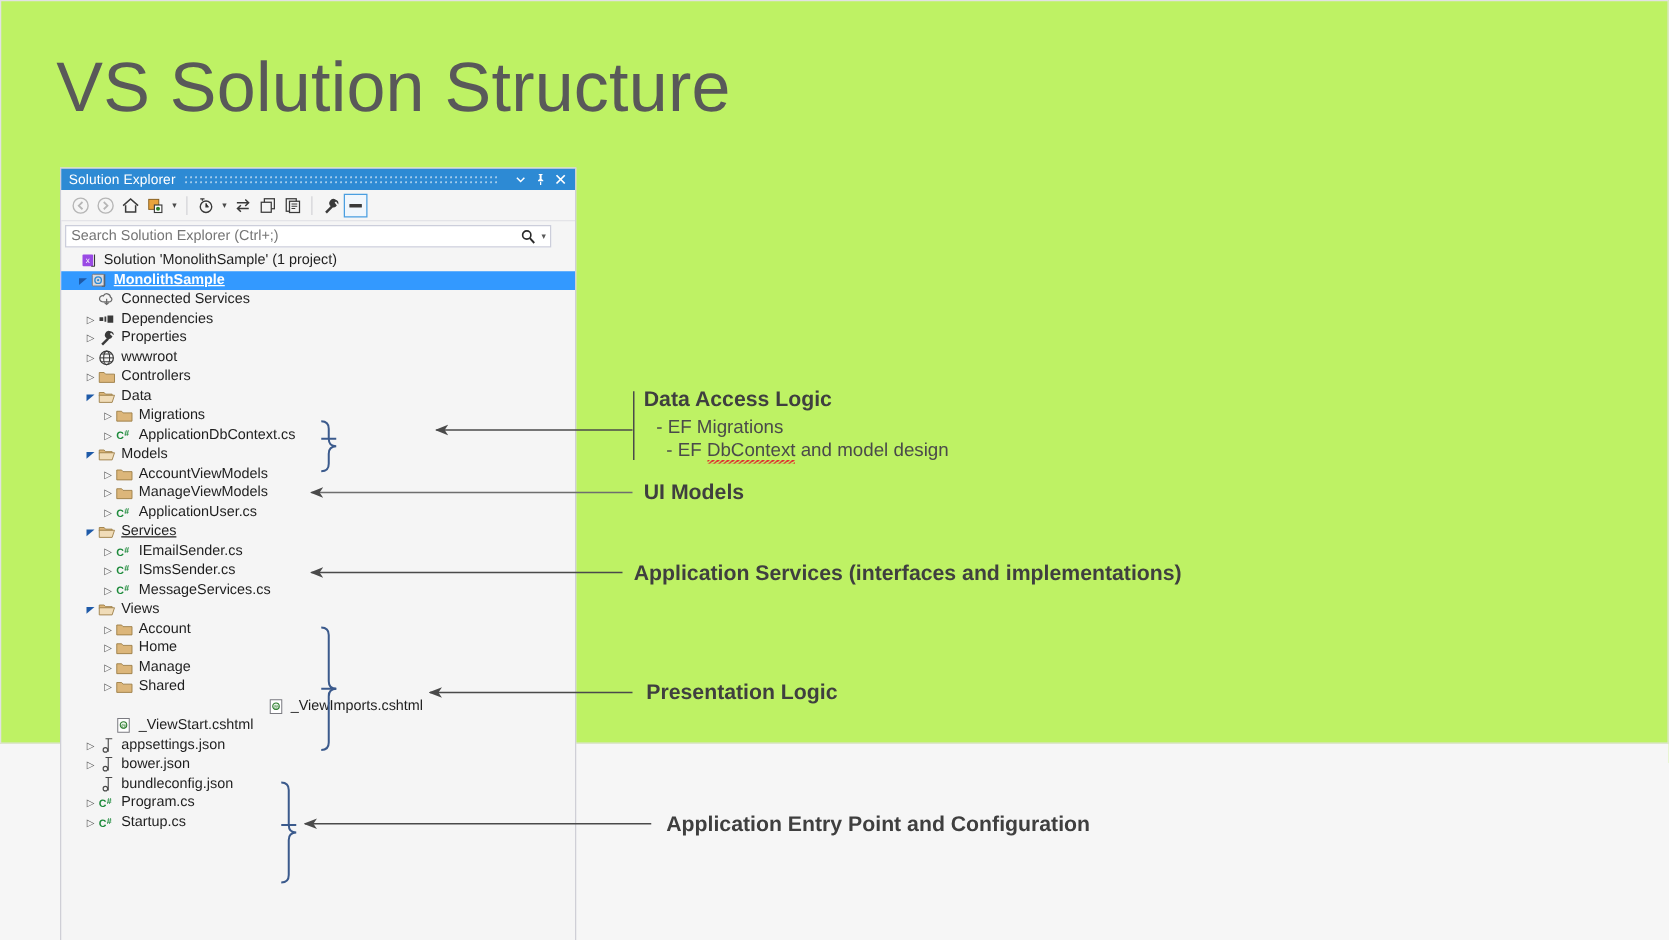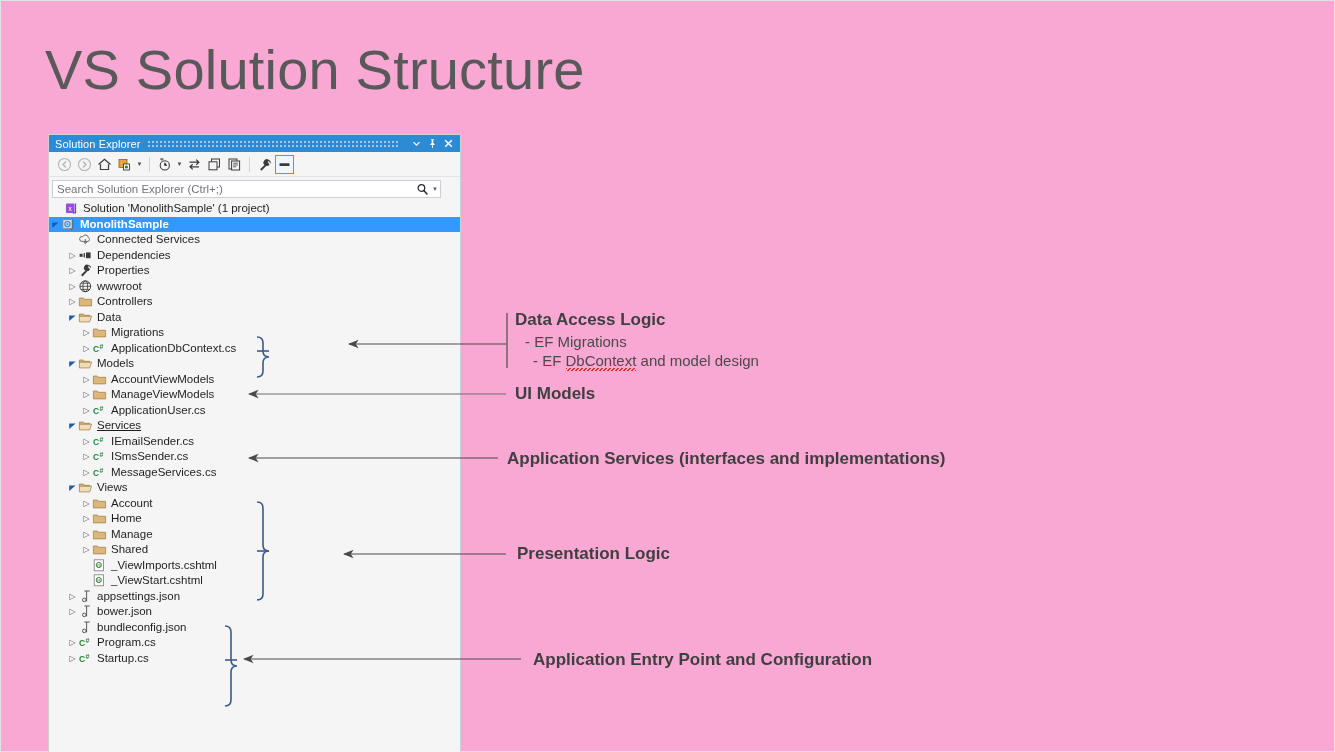--- a/index.html
+++ b/index.html
@@ -5,22 +5,22 @@
   html,body{margin:0;padding:0;}
   body{
     width:1335px;height:752px;
     background:#f6f6f6;
     font-family:"Liberation Sans", sans-serif;
     overflow:hidden;
     position:relative;
   }
   
   #slide{
-    position:absolute;left:0;top:0;width:1335px;height:752px;
-    background:#f9a8d4;
+    position:absolute;left:0;top:0;width:1335px;height:595px;
+    background:#bef264;
     box-sizing:border-box;
     border:1px solid #e2e2e2;
   }
 
   
   #page-title{
     position:absolute;left:44px;top:38px;
     font-size:56px;line-height:62px;
     font-weight:300;
     letter-spacing:0.2px;
@@ -270,21 +270,21 @@
           <span class="exp"></span>
           <span class="ico">
             <svg width="15" height="15" viewBox="0 0 15 15">
               <rect x="2" y="2.5" width="8.5" height="9.5" rx="0.8" fill="#8a2be2" opacity="0.85"></rect>
               <text x="6.2" y="9.8" font-size="6.5" fill="#fff" text-anchor="middle" font-family="Liberation Sans">x</text>
               <path d="M11.6 2.5 v9.5 M9 12 h2.8" stroke="#3a3a3a" stroke-width="0.9" fill="none"></path>
             </svg>
           </span>
           <span class="lbl">Solution 'MonolithSample' (1 project)</span>
         </div>
-        <div class="row selected" style="padding-left: 1px;">
+        <div class="row selected" style="padding-left: 12px; text-decoration: underline;">
           <span class="exp open">
             <svg width="9" height="9" viewBox="0 0 9 9">
               <path d="M1.2 2.6 L7.6 2.6 L1.2 8 z" fill="#1e5aa8"></path>
             </svg>
           </span>
           <span class="ico">
             <svg width="15" height="15" viewBox="0 0 15 15">
               <rect x="1.8" y="2.4" width="9.4" height="9.4" rx="0.8" fill="#d9d9dd" stroke="#7a7a80" stroke-width="0.8"></rect>
               <circle cx="6.5" cy="7.1" r="2.6" fill="none" stroke="#2d8ad4" stroke-width="1.1"></circle>
               <circle cx="6.5" cy="7.1" r="0.9" fill="#2d8ad4"></circle>
@@ -506,21 +506,21 @@
         </div>
         <div class="row" style="padding-left: 32px;">
           <span class="exp">▷</span>
           <span class="ico">
             <svg width="15" height="15" viewBox="0 0 15 15">
               <path d="M1.4 4 h3.9 l1.1 1.3 h7.2 v6.6 h-12.2 z" fill="#dcb67a" stroke="#9a7b44" stroke-width="0.7"></path>
             </svg>
           </span>
           <span class="lbl">Shared</span>
         </div>
-        <div class="row" style="padding-left: 32px;">
+        <div class="row" style="padding-left: 32px; justify-content: center;">
           <span class="exp"></span>
           <span class="ico">
             <svg width="15" height="15" viewBox="0 0 15 15">
               <rect x="2.2" y="1.8" width="9.2" height="11" fill="#fff" stroke="#7a7a80" stroke-width="0.8"></rect>
               <circle cx="6.8" cy="7" r="2.6" fill="#eaf4ea" stroke="#2d7d2d" stroke-width="0.9"></circle>
               <text x="6.8" y="9.1" font-size="4.4" fill="#2d7d2d" text-anchor="middle" font-family="Liberation Sans">@</text>
             </svg>
           </span>
           <span class="lbl">_ViewImports.cshtml</span>
         </div>

